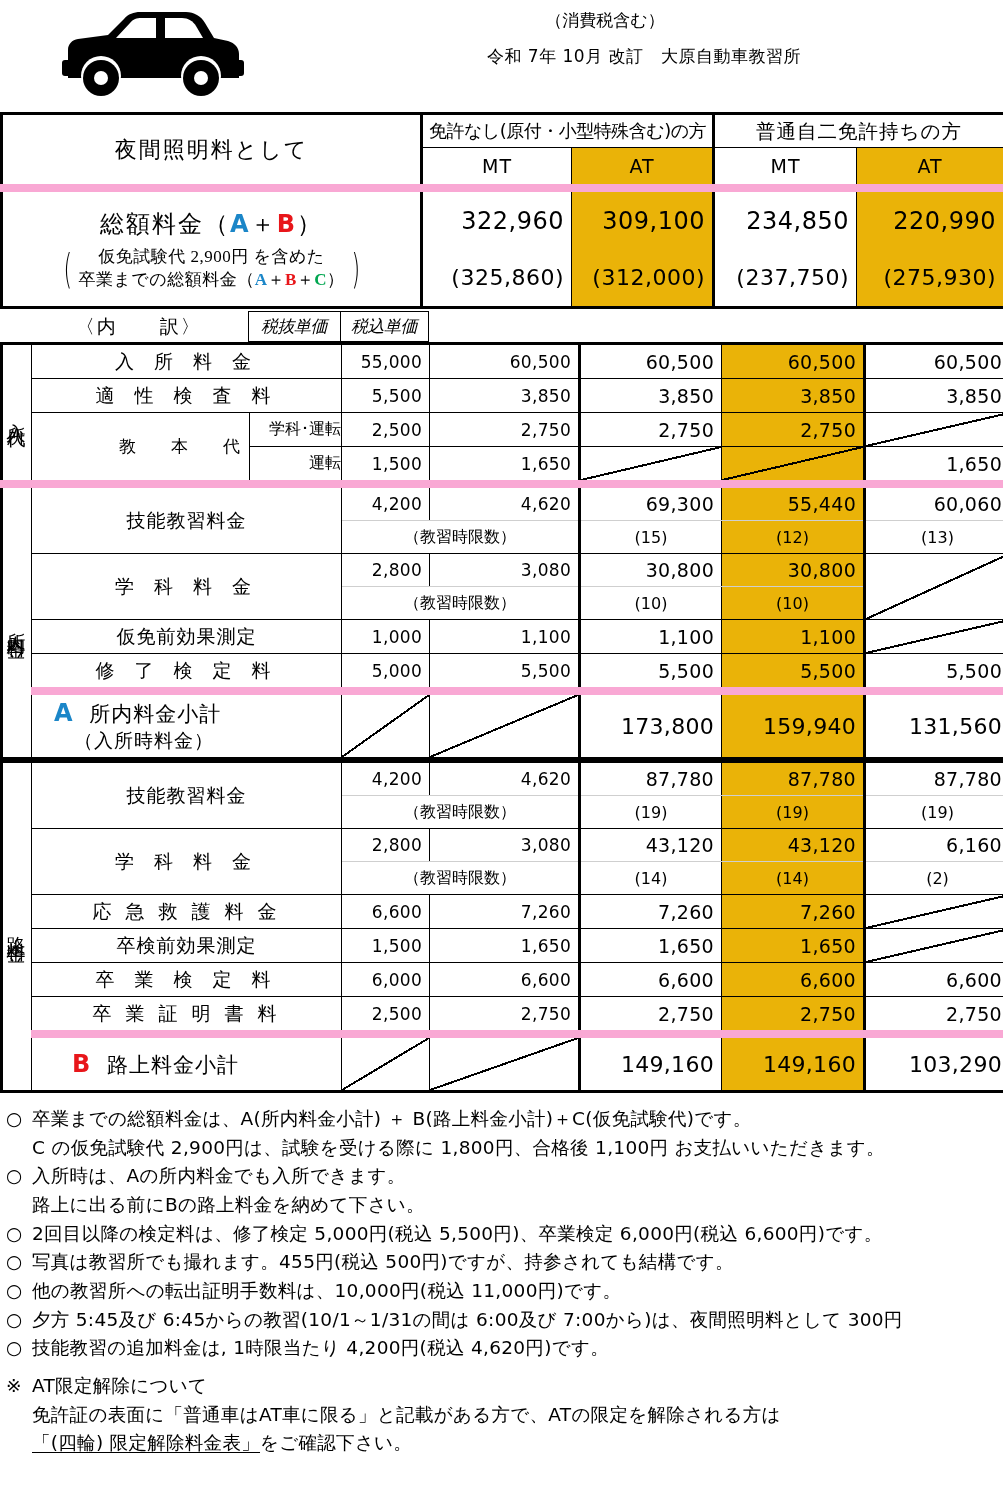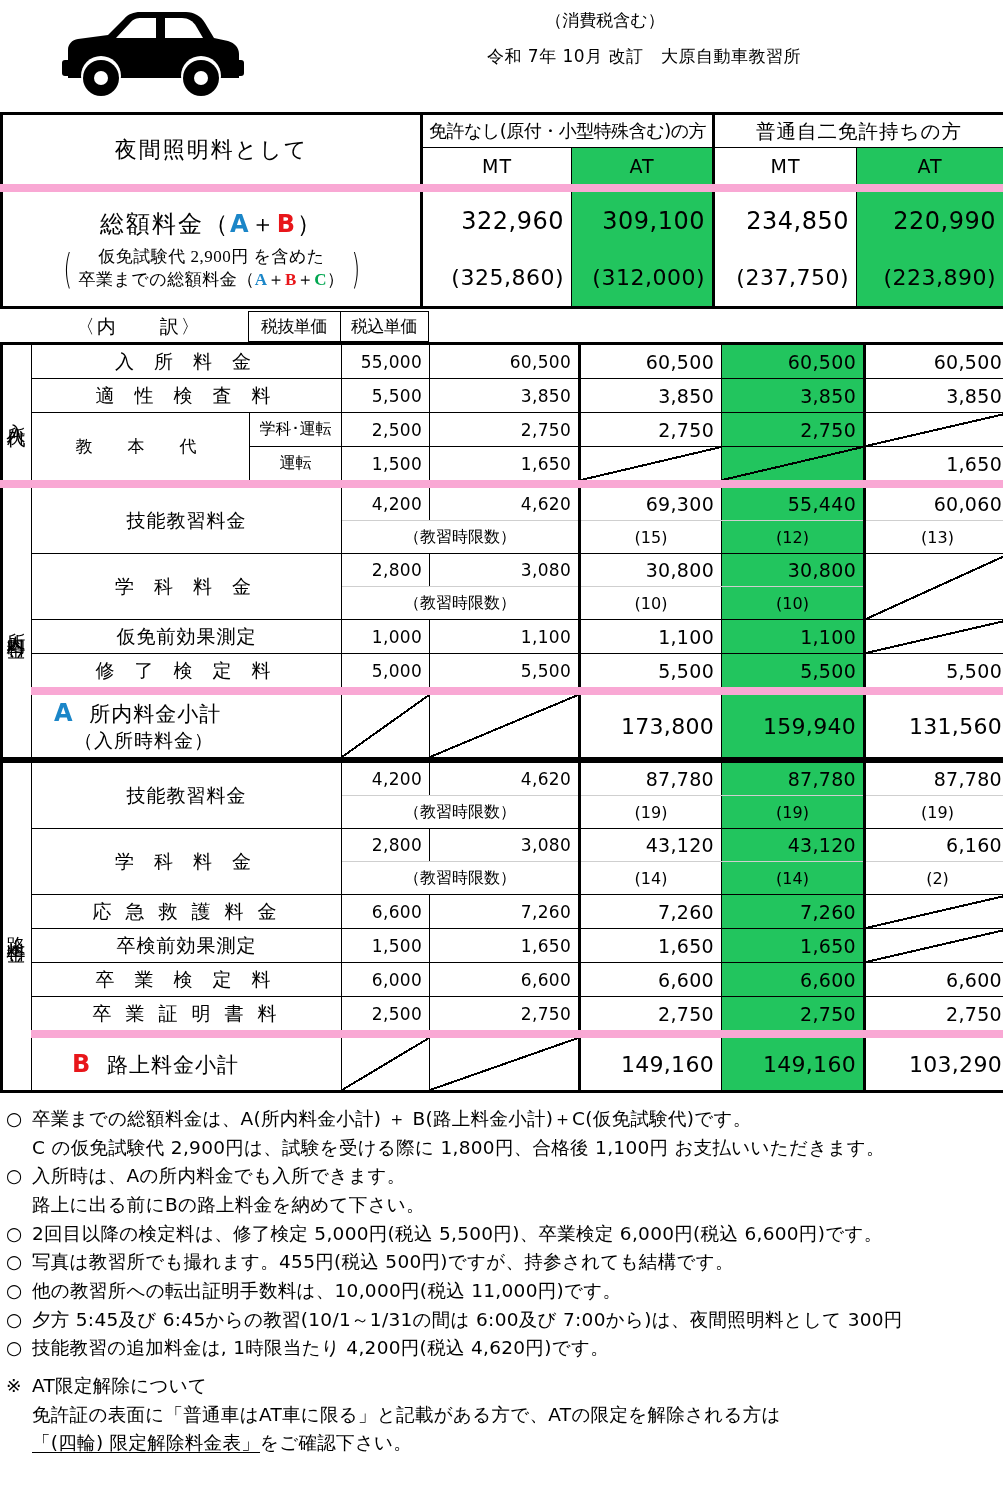--- a/index.html
+++ b/index.html
@@ -24,25 +24,25 @@
   }
   .sub-title{font-size:17px;text-align:center;margin-top:7px;letter-spacing:0px;padding-right:38px;}
   .revision{font-size:17px;text-align:center;margin-top:13px;letter-spacing:0.5px;padding-left:40px;}
 
   
   table{border-collapse:collapse;table-layout:fixed;}
   td,th{padding:0;vertical-align:middle;font-weight:normal;}
 
   .tbl{width:1003px;font-size:17px;}
   .b-out{border:3px solid #000;}
-  .cellbox{border:1px solid #000;}
+  .cellbox{border:1px solid #000;font-style:italic;}
 
   .c{text-align:center;}
   .r{text-align:right;padding-right:7px;}
-  .pink{background:#22c55e;}
+  .pink{background:#eab308;}
   .thick-r{border-right:3px solid #000;}
   .thick-t{border-top:8px solid #f9a8d4;}
   .thin-r{border-right:1px solid #000;}
   .thin-b{border-bottom:1px solid #000;}
   .nob{border:none;}
 
   
   .t1{width:1003px;font-size:17px;}
   .t1 .hcat{font-size:22px;letter-spacing:2px;}
   .t1 .hsmall{font-size:18px;letter-spacing:-0.5px;white-space:nowrap;}
@@ -65,21 +65,21 @@
     writing-mode:vertical-rl;
     text-orientation:upright;
     letter-spacing:3px;
     font-size:19px;
     margin:0 auto;
     white-space:nowrap;
   }
   .vwrap{display:flex;align-items:center;justify-content:center;height:100%;}
   .rowname{font-size:19px;letter-spacing:7px;text-align:center;white-space:nowrap;}
   .rowname-t{font-size:19px;letter-spacing:0px;text-align:center;white-space:nowrap;}
-  .subname{font-size:16px;letter-spacing:0px;text-align:center;white-space:nowrap;}
+  .subname{font-size:16px;letter-spacing:0px;text-align:right;white-space:nowrap;}
   .hrsline{font-size:16px;}
   .num{font-size:19px;letter-spacing:0.3px;}
   .numsm{font-size:17px;letter-spacing:0.3px;}
   .subtotal-num{font-size:22px;letter-spacing:0.3px;}
 
   
   .slash{position:relative;}
   .slash::after{
     content:"";position:absolute;left:0;top:0;width:100%;height:100%;
     background:linear-gradient(to bottom right,
@@ -169,21 +169,21 @@
       </td>
       <td class="r total-num thick-t thin-r" style="height:52px">322,960</td>
       <td class="r total-num thick-t pink thick-r">309,100</td>
       <td class="r total-num thick-t thin-r">234,850</td>
       <td class="r total-num thick-t pink">220,990</td>
     </tr>
     <tr>
       <td class="r paren-num thin-r" style="height:52px">(325,860)</td>
       <td class="r paren-num pink thick-r">(312,000)</td>
       <td class="r paren-num thin-r">(237,750)</td>
-      <td class="r paren-num pink">(223,890)</td>
+      <td class="r paren-num pink">(275,930)</td>
     </tr>
   </tbody>
     </table>
 
   <table class="tbl" style="margin-top:2px">
     <colgroup>
       <col style="width:30px">
         <col style="width:218px">
         <col style="width:92px">
       <col style="width:88px">

